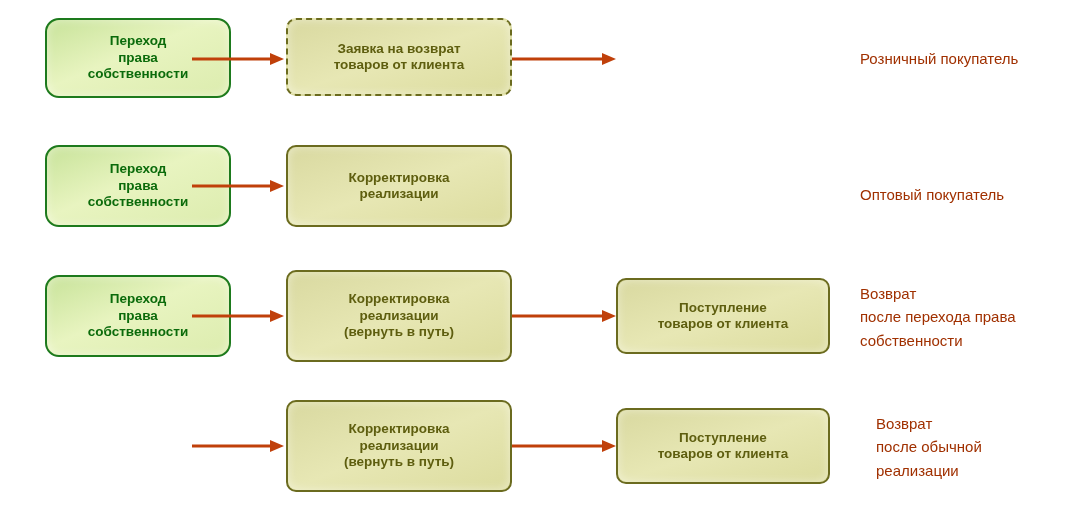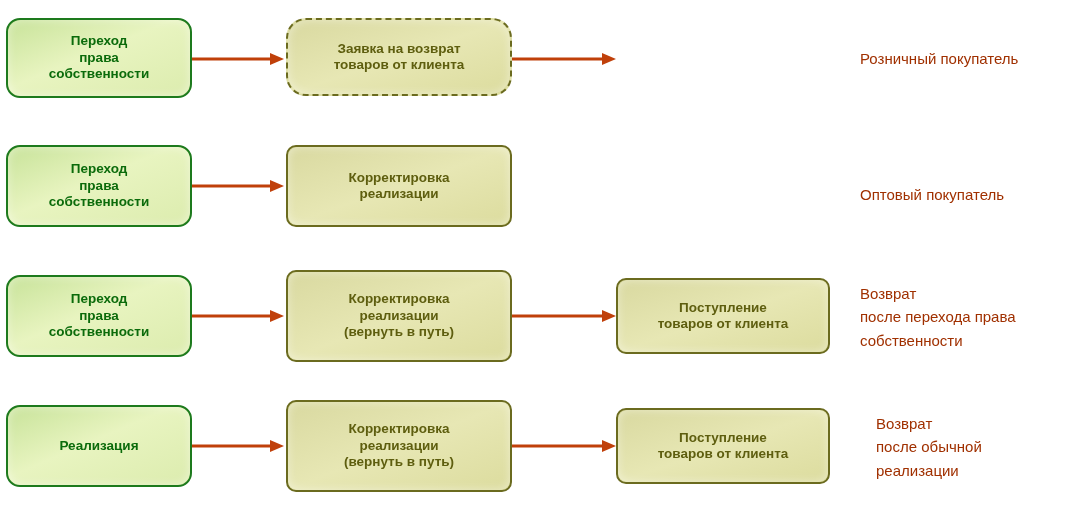--- a/index.html
+++ b/index.html
@@ -40,20 +40,21 @@
     width: 100%;
     white-space: pre-line;
   }
 
   
   .node.green {
     background: linear-gradient(to bottom right, #c8e39a 0%, #e8f4c0 45%, #dcecae 100%);
     border: 2px solid #1d7a1d;
     border-radius: 14px;
     color: #0b6b0b;
+    margin-left: 39px;
   }
 
   
   .node.khaki {
     background: linear-gradient(to bottom right, #d9d9a0 0%, #e7e7b4 50%, #dcdc9e 100%);
     border: 2px solid #6b6b1f;
     border-radius: 10px;
     color: #5e5e0f;
   }
   .node.khaki.dashed {
@@ -102,21 +103,21 @@
 собственности</span>
     </div>
 
     <div class="arrow" style="left:192px; top:52px; width:92px;">
       <svg width="92" height="14" viewBox="0 0 92 14">
         <line x1="0" y1="7" x2="78" y2="7" stroke="#c0400a" stroke-width="3"></line>
         <polygon points="78,1 92,7 78,13" fill="#c0400a"></polygon>
       </svg>
     </div>
 
-    <div class="node khaki dashed" style="left:286px; top:18px; width:226px; height:78px;border-radius:20px;">
+    <div class="node khaki dashed" style="left:286px; top:18px; width:226px; height:78px;">
       <span class="label">Заявка на возврат
 товаров от клиента</span>
     </div>
 
     <div class="arrow" style="left:512px; top:52px; width:104px;">
       <svg width="104" height="14" viewBox="0 0 104 14">
         <line x1="0" y1="7" x2="90" y2="7" stroke="#c0400a" stroke-width="3"></line>
         <polygon points="90,1 104,7 90,13" fill="#c0400a"></polygon>
       </svg>
     </div>
@@ -181,23 +182,20 @@
 товаров от клиента</span>
     </div>
 
     <div class="desc" style="left:860px; top:22px; width:225px;">Возврат
 после перехода права
 собственности</div>
   </div>
 
   <div class="row" style="top:390px;height:118px;">
 
-    <div class="node green" style="left:6px; top:15px; width:186px; height:82px;">
-      <span class="label">Реализация</span>
-    </div>
 
     <div class="arrow" style="left:192px; top:49px; width:92px;">
       <svg width="92" height="14" viewBox="0 0 92 14">
         <line x1="0" y1="7" x2="78" y2="7" stroke="#c0400a" stroke-width="3"></line>
         <polygon points="78,1 92,7 78,13" fill="#c0400a"></polygon>
       </svg>
     </div>
 
     <div class="node khaki" style="left:286px; top:10px; width:226px; height:92px;">
       <span class="label">Корректировка

